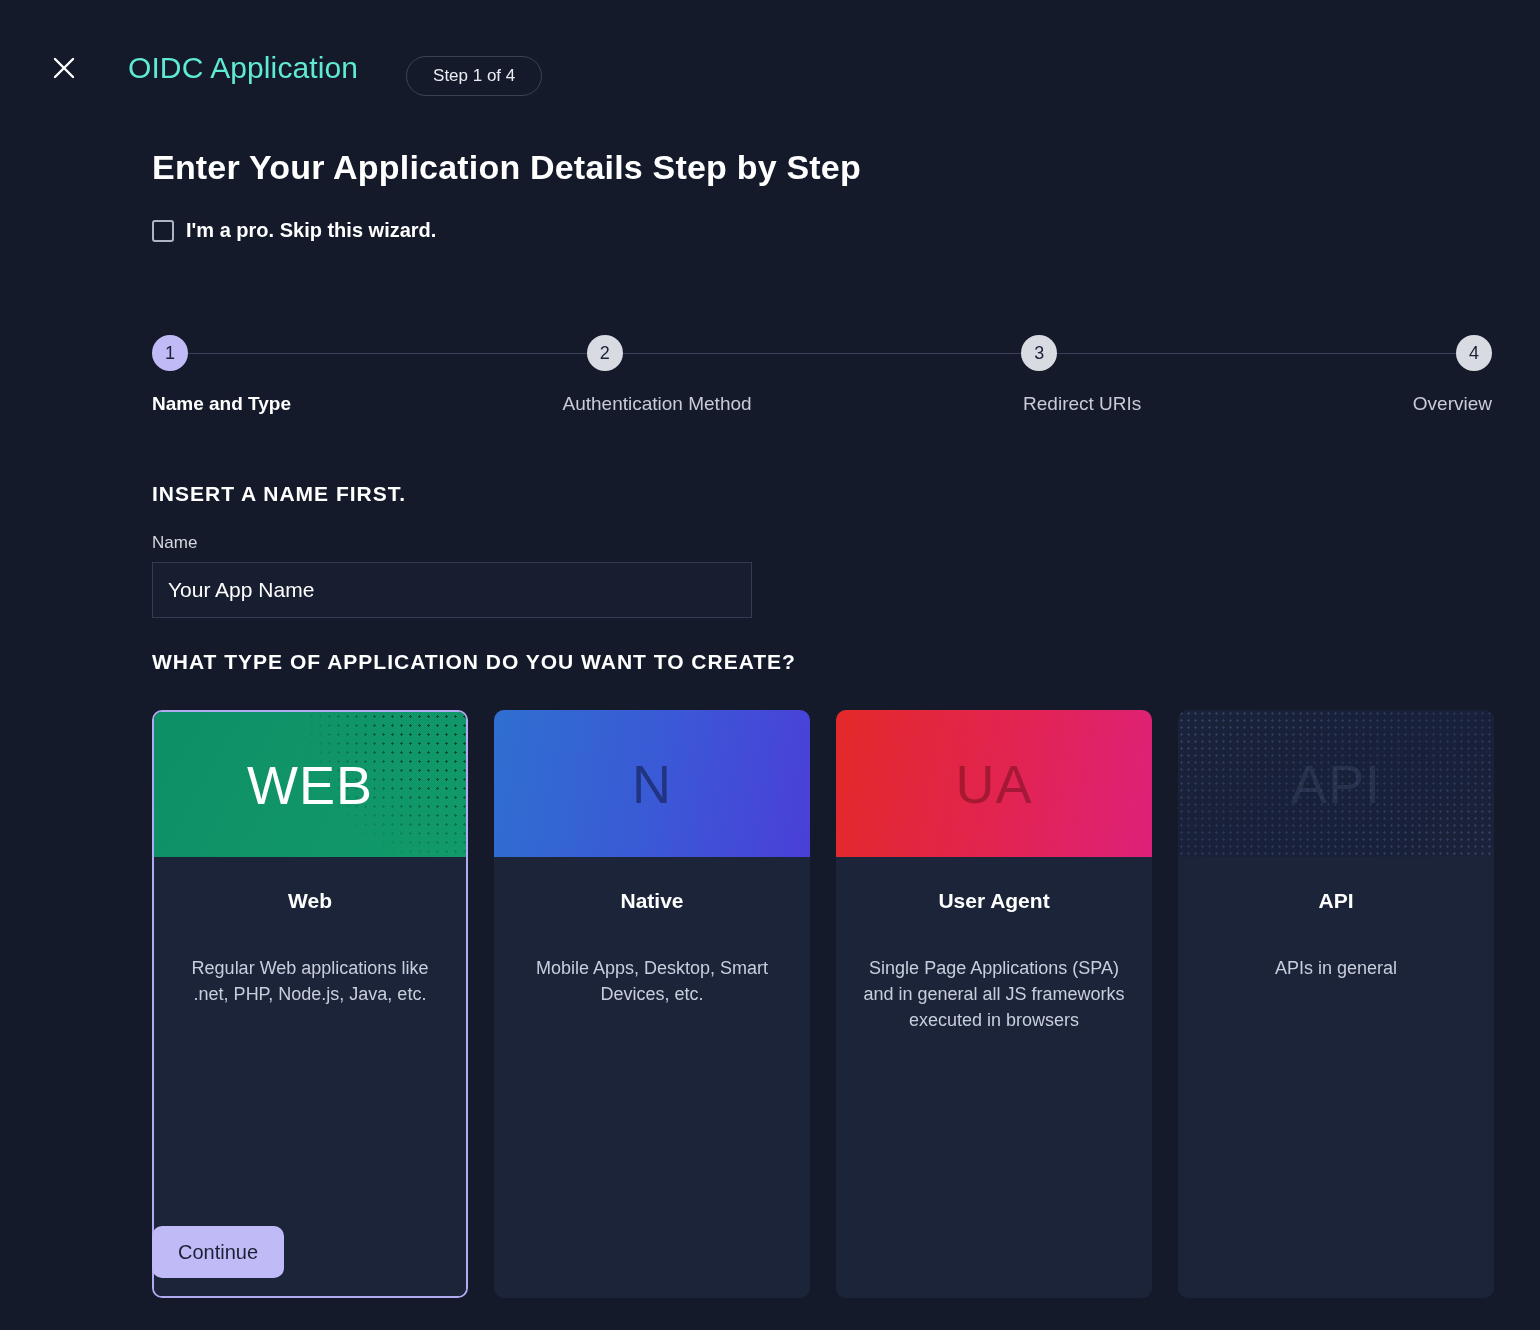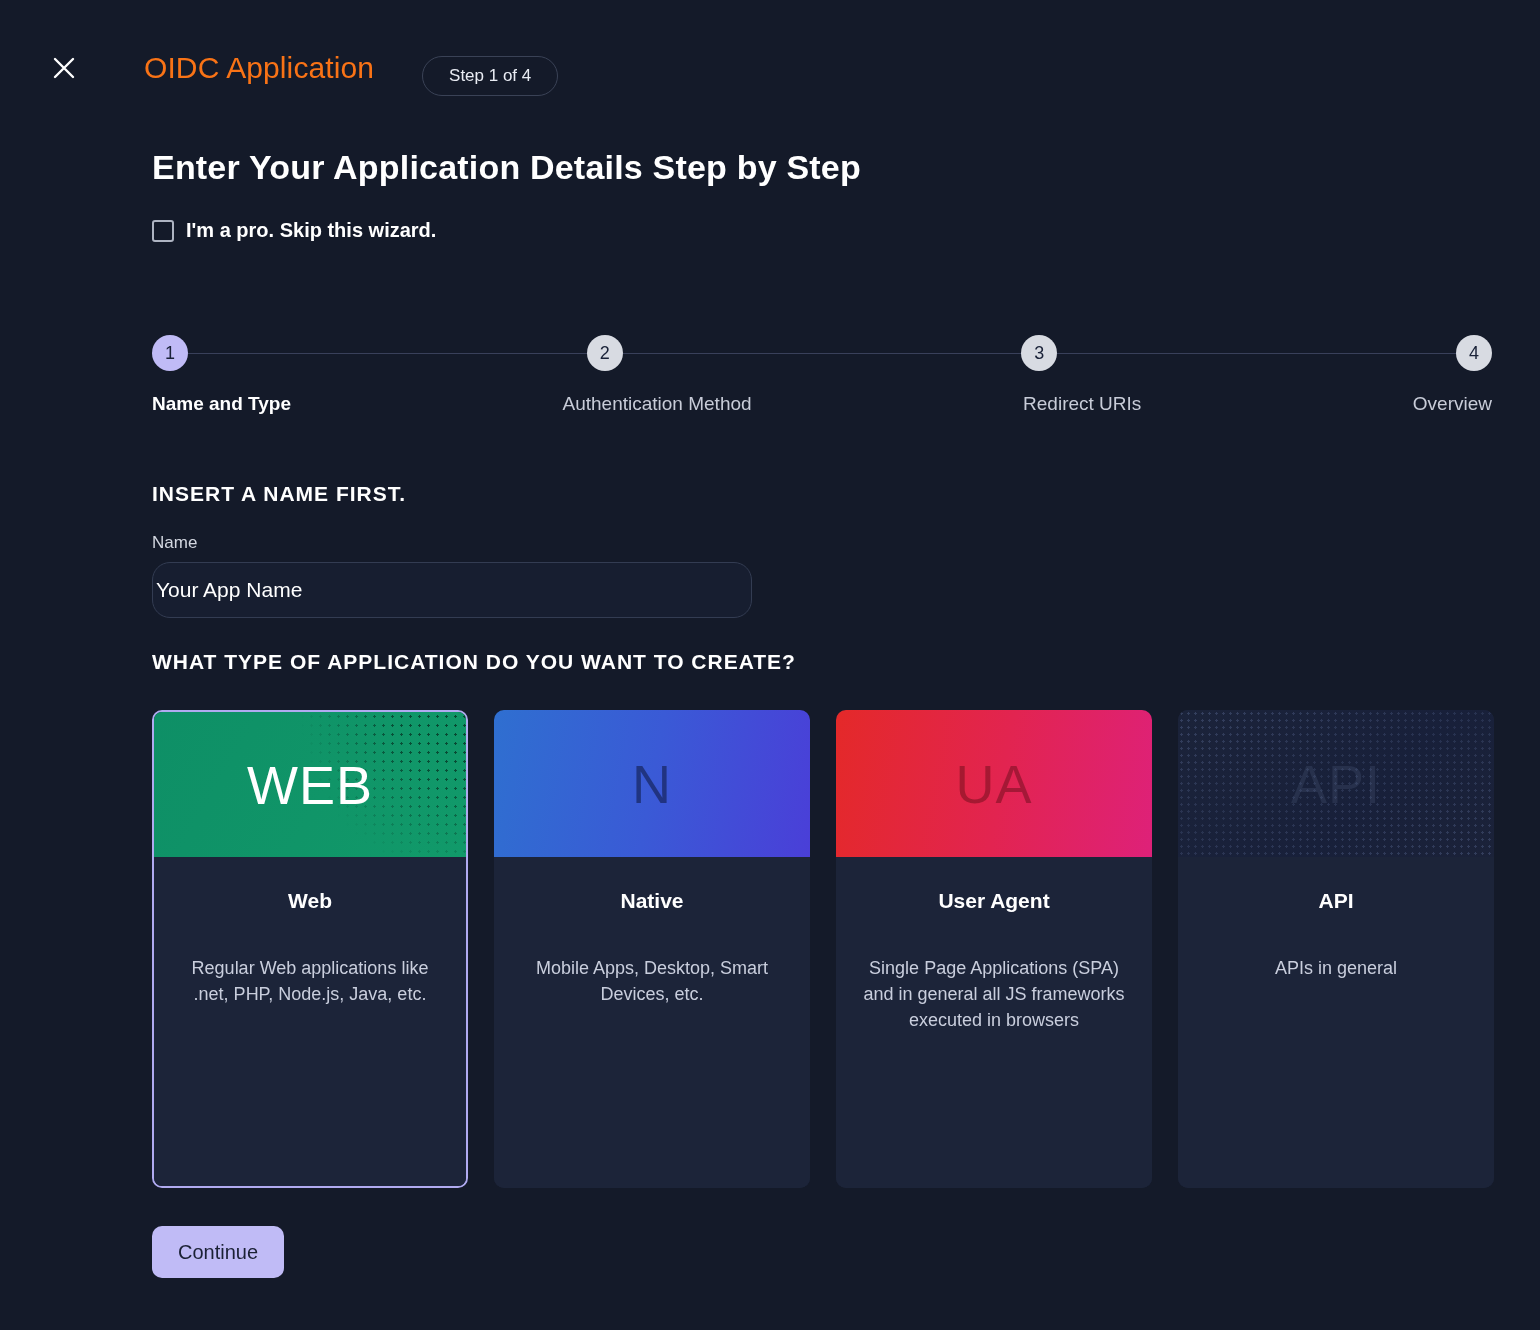--- a/index.html
+++ b/index.html
@@ -40,25 +40,25 @@
     justify-content: center;
     border: none;
     background: transparent;
     cursor: pointer;
     padding: 0;
     margin-left: -8px;
   }
   .close-btn svg { display: block; }
 
   .app-title {
-    margin-left: 60px;
+    margin-left: 44px;
     font-size: 30px;
     font-weight: 400;
     letter-spacing: .1px;
-    color: #f97316;
+    color: #5eead4;
     white-space: nowrap;
   }
 
   .step-pill {
     margin-left: 48px;
     display: inline-flex;
     align-items: center;
     justify-content: center;
     height: 40px;
     padding: 0 26px;
@@ -184,36 +184,36 @@
     color: #d3d7e0;
   }
   .name-input {
     position: absolute;
     top: 562px;
     left: 152px;
     width: 600px;
     height: 56px;
     background: #171e30;
     border: 1px solid #333c52;
-    border-radius: 18px;
+    border-radius: 0;
     color: #ffffff;
     font-family: "Liberation Sans", sans-serif;
     font-size: 21px;
-    padding: 0 3px;
+    padding: 0 15px;
     outline: none;
   }
   .name-input::placeholder { color: #ffffff; }
 
   
   .cards {
     position: absolute;
     top: 710px;
     left: 152px;
     width: 1344px;
-    height: 478px;
+    height: 588px;
     display: flex;
     gap: 26px;
   }
 
   .card {
     position: relative;
     width: 316px;
     flex: 0 0 316px;
     border-radius: 10px;
     overflow: hidden;

